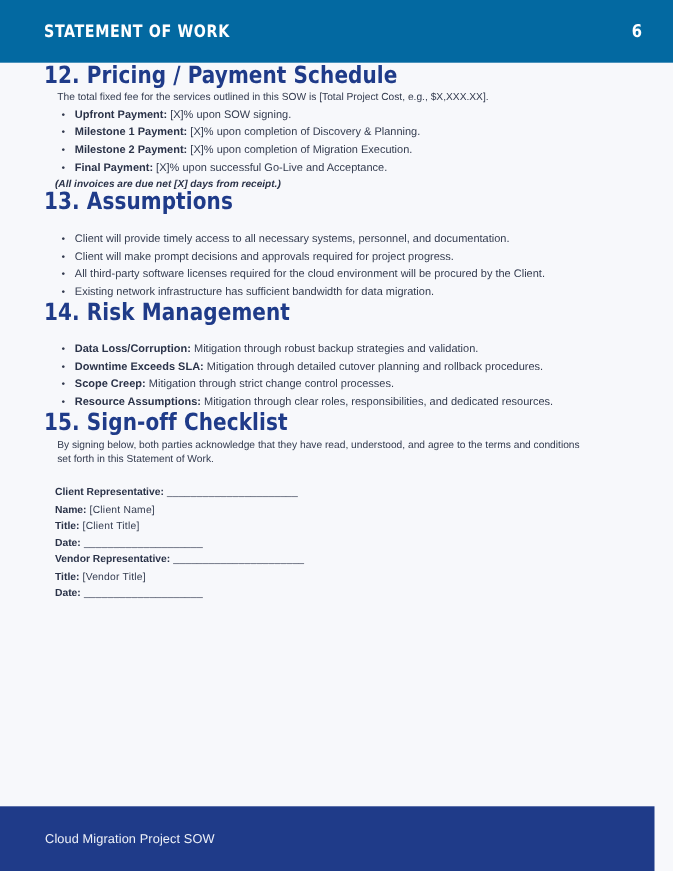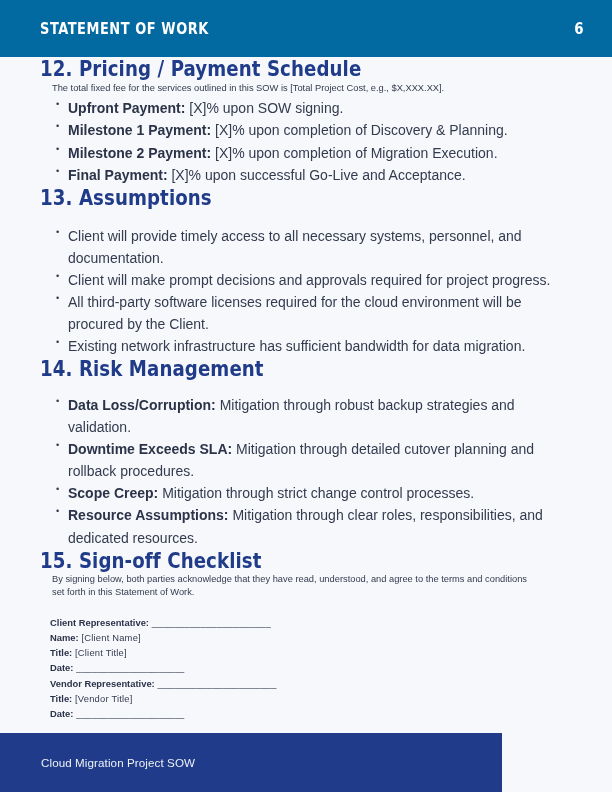--- a/index.html
+++ b/index.html
@@ -45,21 +45,21 @@
     font-weight: bold;
     font-size: 16px;
     transform: scaleX(0.93);
   }
 
   
   .page-footer {
     position: absolute;
     left: 0;
     top: 733px;
-    width: 502px;
+    width: 595px;
     height: 59px;
     background: #1f3b89;
     display: flex;
     align-items: center;
     box-sizing: border-box;
     padding-left: 41px;
   }
   .footer-text {
     color: #eef1f8;
     font-size: 11.6px;
@@ -110,21 +110,21 @@
     margin: 0;
     padding: 0;
     list-style: none;
   }
   ul.bullets.pay { margin-top: 3px; }
   ul.bullets.assume { margin-top: 14px; }
   ul.bullets.risk { margin-top: 12px; }
 
   ul.bullets li {
     position: relative;
-    font-size: 14px;
+    font-size: 10px;
     line-height: 1.58;
     color: #333b4f;
     padding-left: 28px;
     max-width: 492px;
   }
   ul.bullets li::before {
     content: "\2022";
     position: absolute;
     left: 16px;
     top: 0;
@@ -170,20 +170,21 @@
 <div class="content">
 
   <h2 class="section-heading sec-12">12. Pricing / Payment Schedule</h2>
   <p class="body-para intro-12">The total fixed fee for the services outlined in this SOW is [Total Project Cost, e.g., $X,XXX.XX].</p>
   <ul class="bullets pay" id="list-pricing">
       <li><b>Upfront Payment:</b><span> [X]% upon SOW signing.</span></li>
       <li><b>Milestone 1 Payment:</b><span> [X]% upon completion of Discovery &amp; Planning.</span></li>
       <li><b>Milestone 2 Payment:</b><span> [X]% upon completion of Migration Execution.</span></li>
       <li><b>Final Payment:</b><span> [X]% upon successful Go-Live and Acceptance.</span></li>
     </ul>
+  <p class="note-italic">(All invoices are due net [X] days from receipt.)</p>
 
   <h2 class="section-heading sec-13">13. Assumptions</h2>
   <ul class="bullets assume" id="list-assumptions">
       <li><span>Client will provide timely access to all necessary systems, personnel, and documentation.</span></li>
       <li><span>Client will make prompt decisions and approvals required for project progress.</span></li>
       <li><span>All third-party software licenses required for the cloud environment will be procured by the Client.</span></li>
       <li><span>Existing network infrastructure has sufficient bandwidth for data migration.</span></li>
     </ul>
 
   <h2 class="section-heading sec-14">14. Risk Management</h2>

